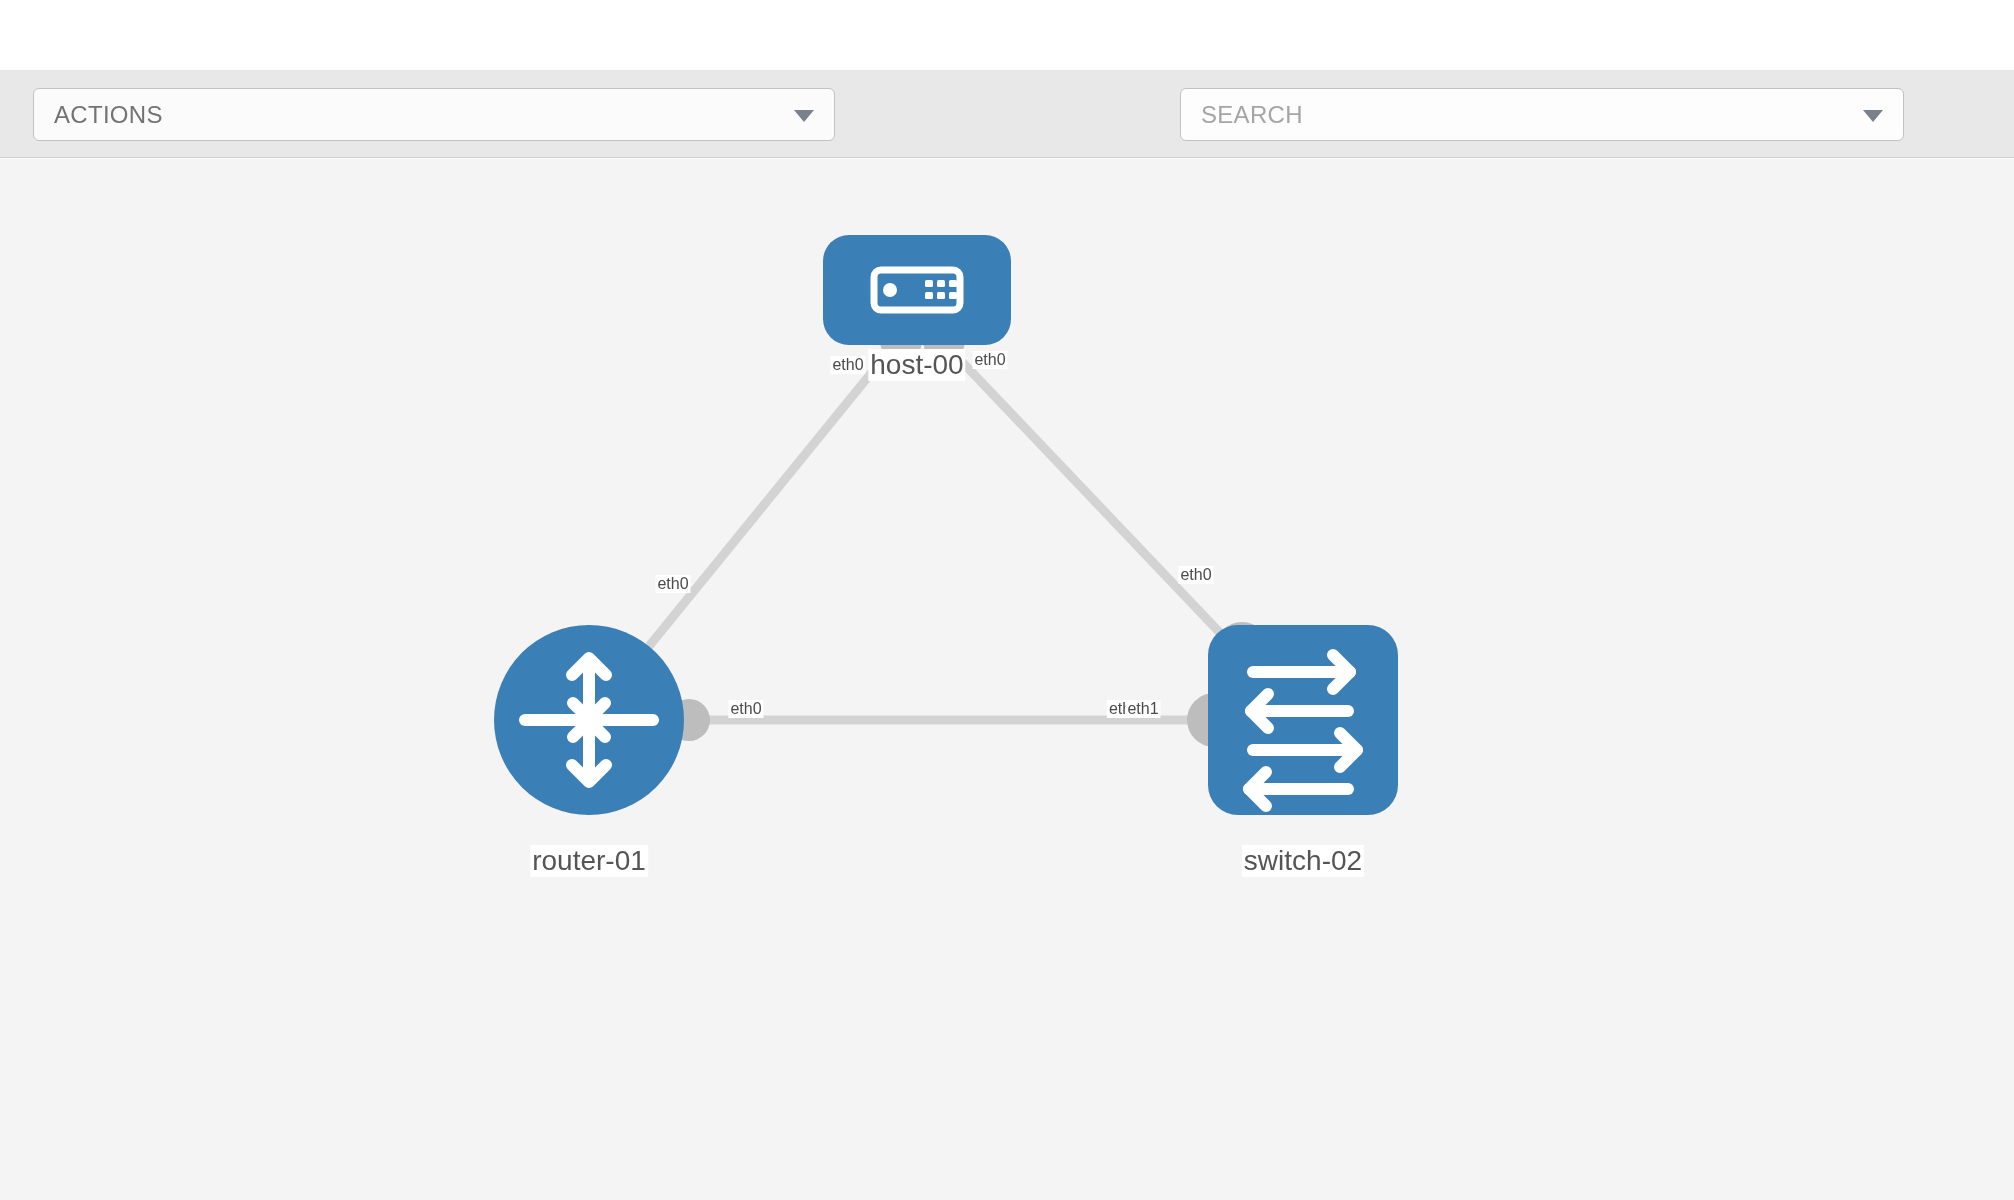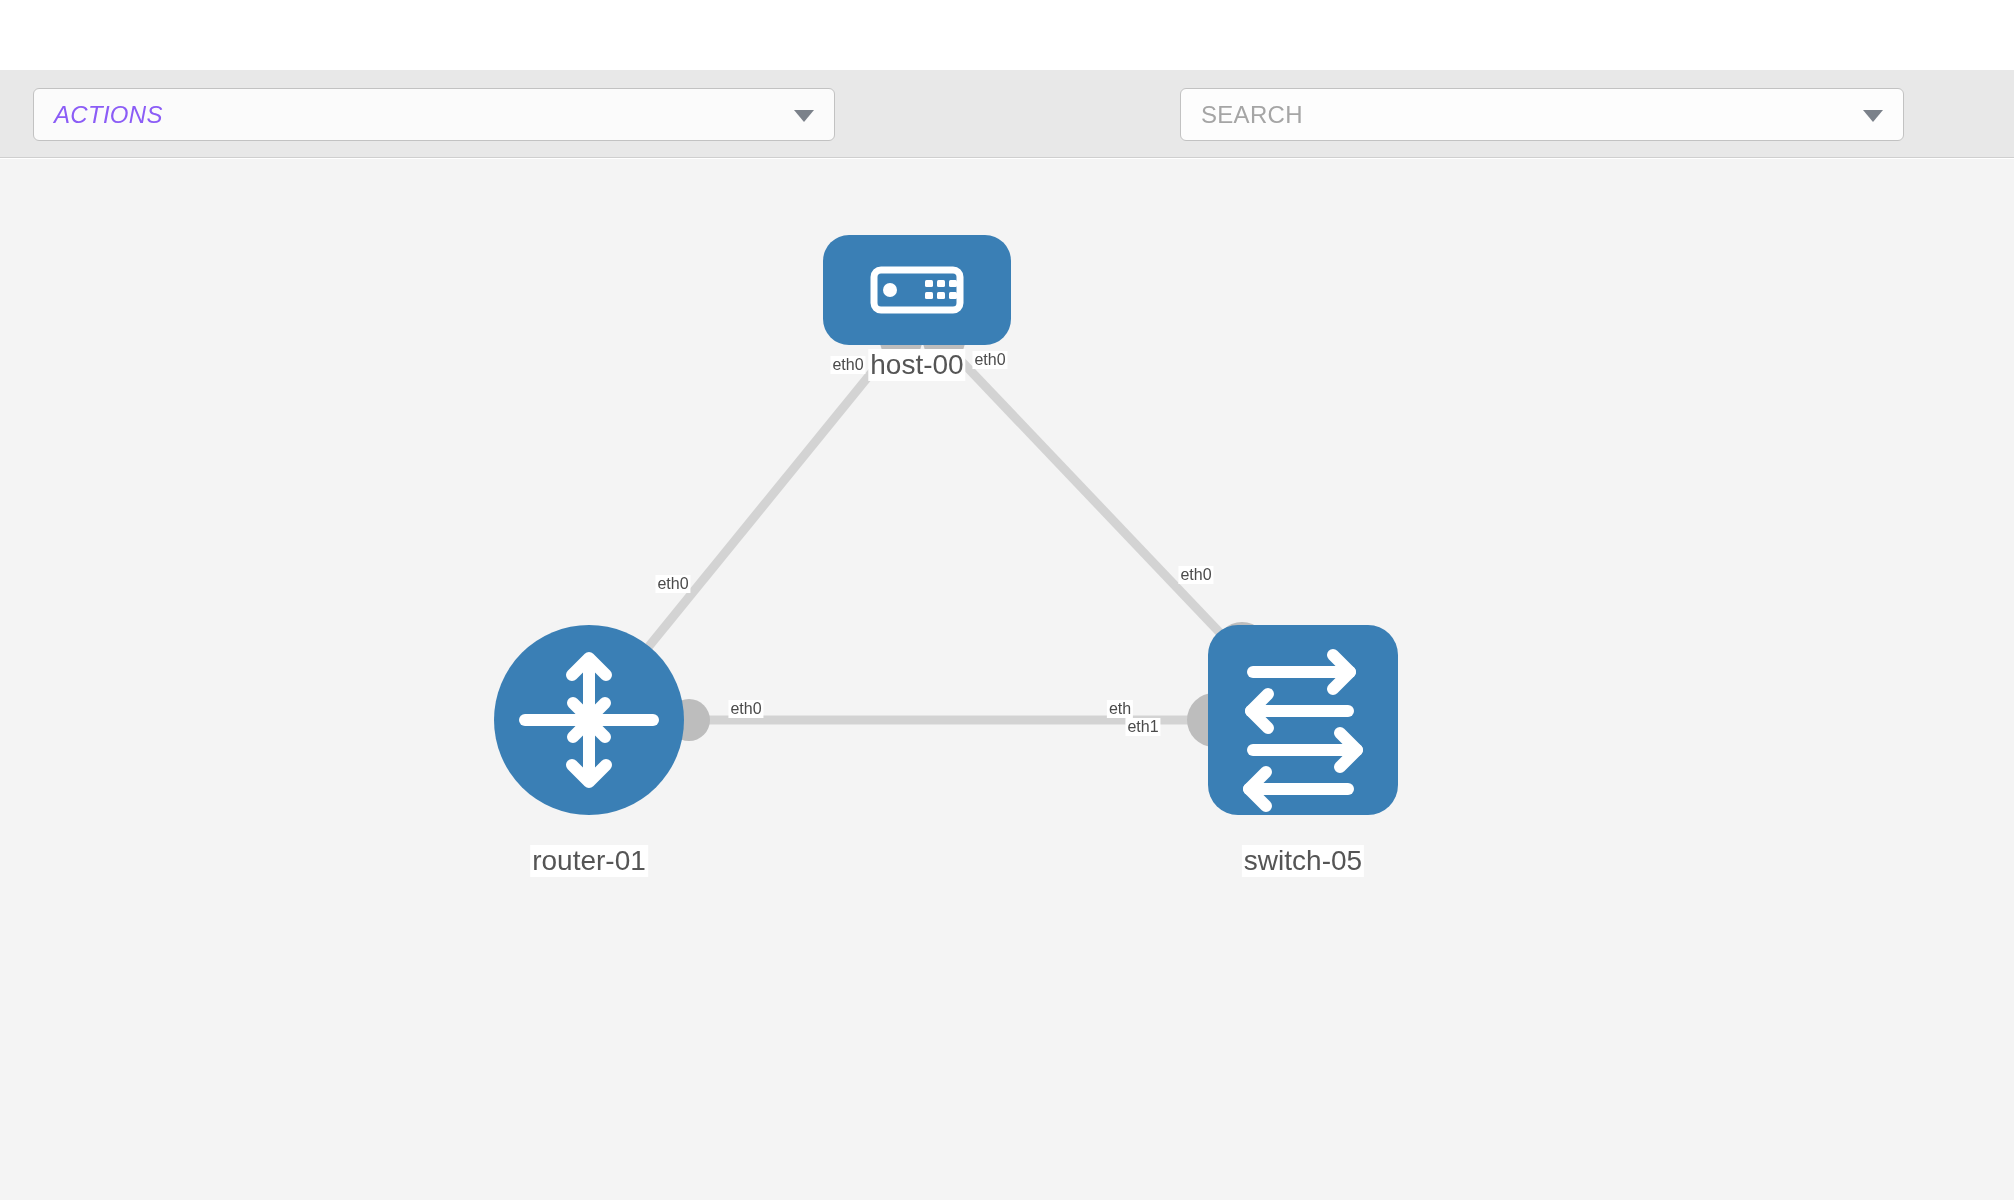--- a/index.html
+++ b/index.html
@@ -45,23 +45,22 @@
   .actions-select {
     position: absolute; left: 33px; top: 18px;
     width: 802px; height: 53px;
     background: #fbfbfb;
     border: 1px solid #c2c2c2;
     border-radius: 6px;
     cursor: pointer;
   }
   .actions-select .label {
     position: absolute; left: 20px; top: 12px;
-    font-size: 24px; color: #8b5cf6;
+    font-size: 24px; color: #737373;
     letter-spacing: 0.3px;
-    font-style: italic;
   }
   .caret {
     position: absolute; right: 20px; top: 21px;
     width: 0; height: 0;
     border-left: 10px solid transparent;
     border-right: 10px solid transparent;
     border-top: 12px solid #7b818a;
   }
 
   .tool-icon {
@@ -228,20 +227,20 @@
         </g>
       </g>
     </svg>
 
     <div class="iface-label" style="left:848px; top:197px;">eth0</div>
     <div class="iface-label" style="left:990px; top:192px;">eth0</div>
     <div class="iface-label" style="left:673px; top:416px;">eth0</div>
     <div class="iface-label" style="left:1196px; top:407px;">eth0</div>
     <div class="iface-label" style="left:746px; top:541px;">eth0</div>
     <div class="iface-label" style="left:1120px; top:541px;">eth</div>
-    <div class="iface-label" style="left:1143px; top:541px;margin-top:18px;">eth1</div>
+    <div class="iface-label" style="left:1143px; top:541px;">eth1</div>
 
     <div class="node-name" style="left:917px; top:190px;">host-00</div>
     <div class="node-name" style="left:589px; top:686px;">router-01</div>
-    <div class="node-name" style="left:1303px; top:686px;">switch-05</div>
+    <div class="node-name" style="left:1303px; top:686px;">switch-02</div>
 
   </div>
 </div>
 
 </body></html>

